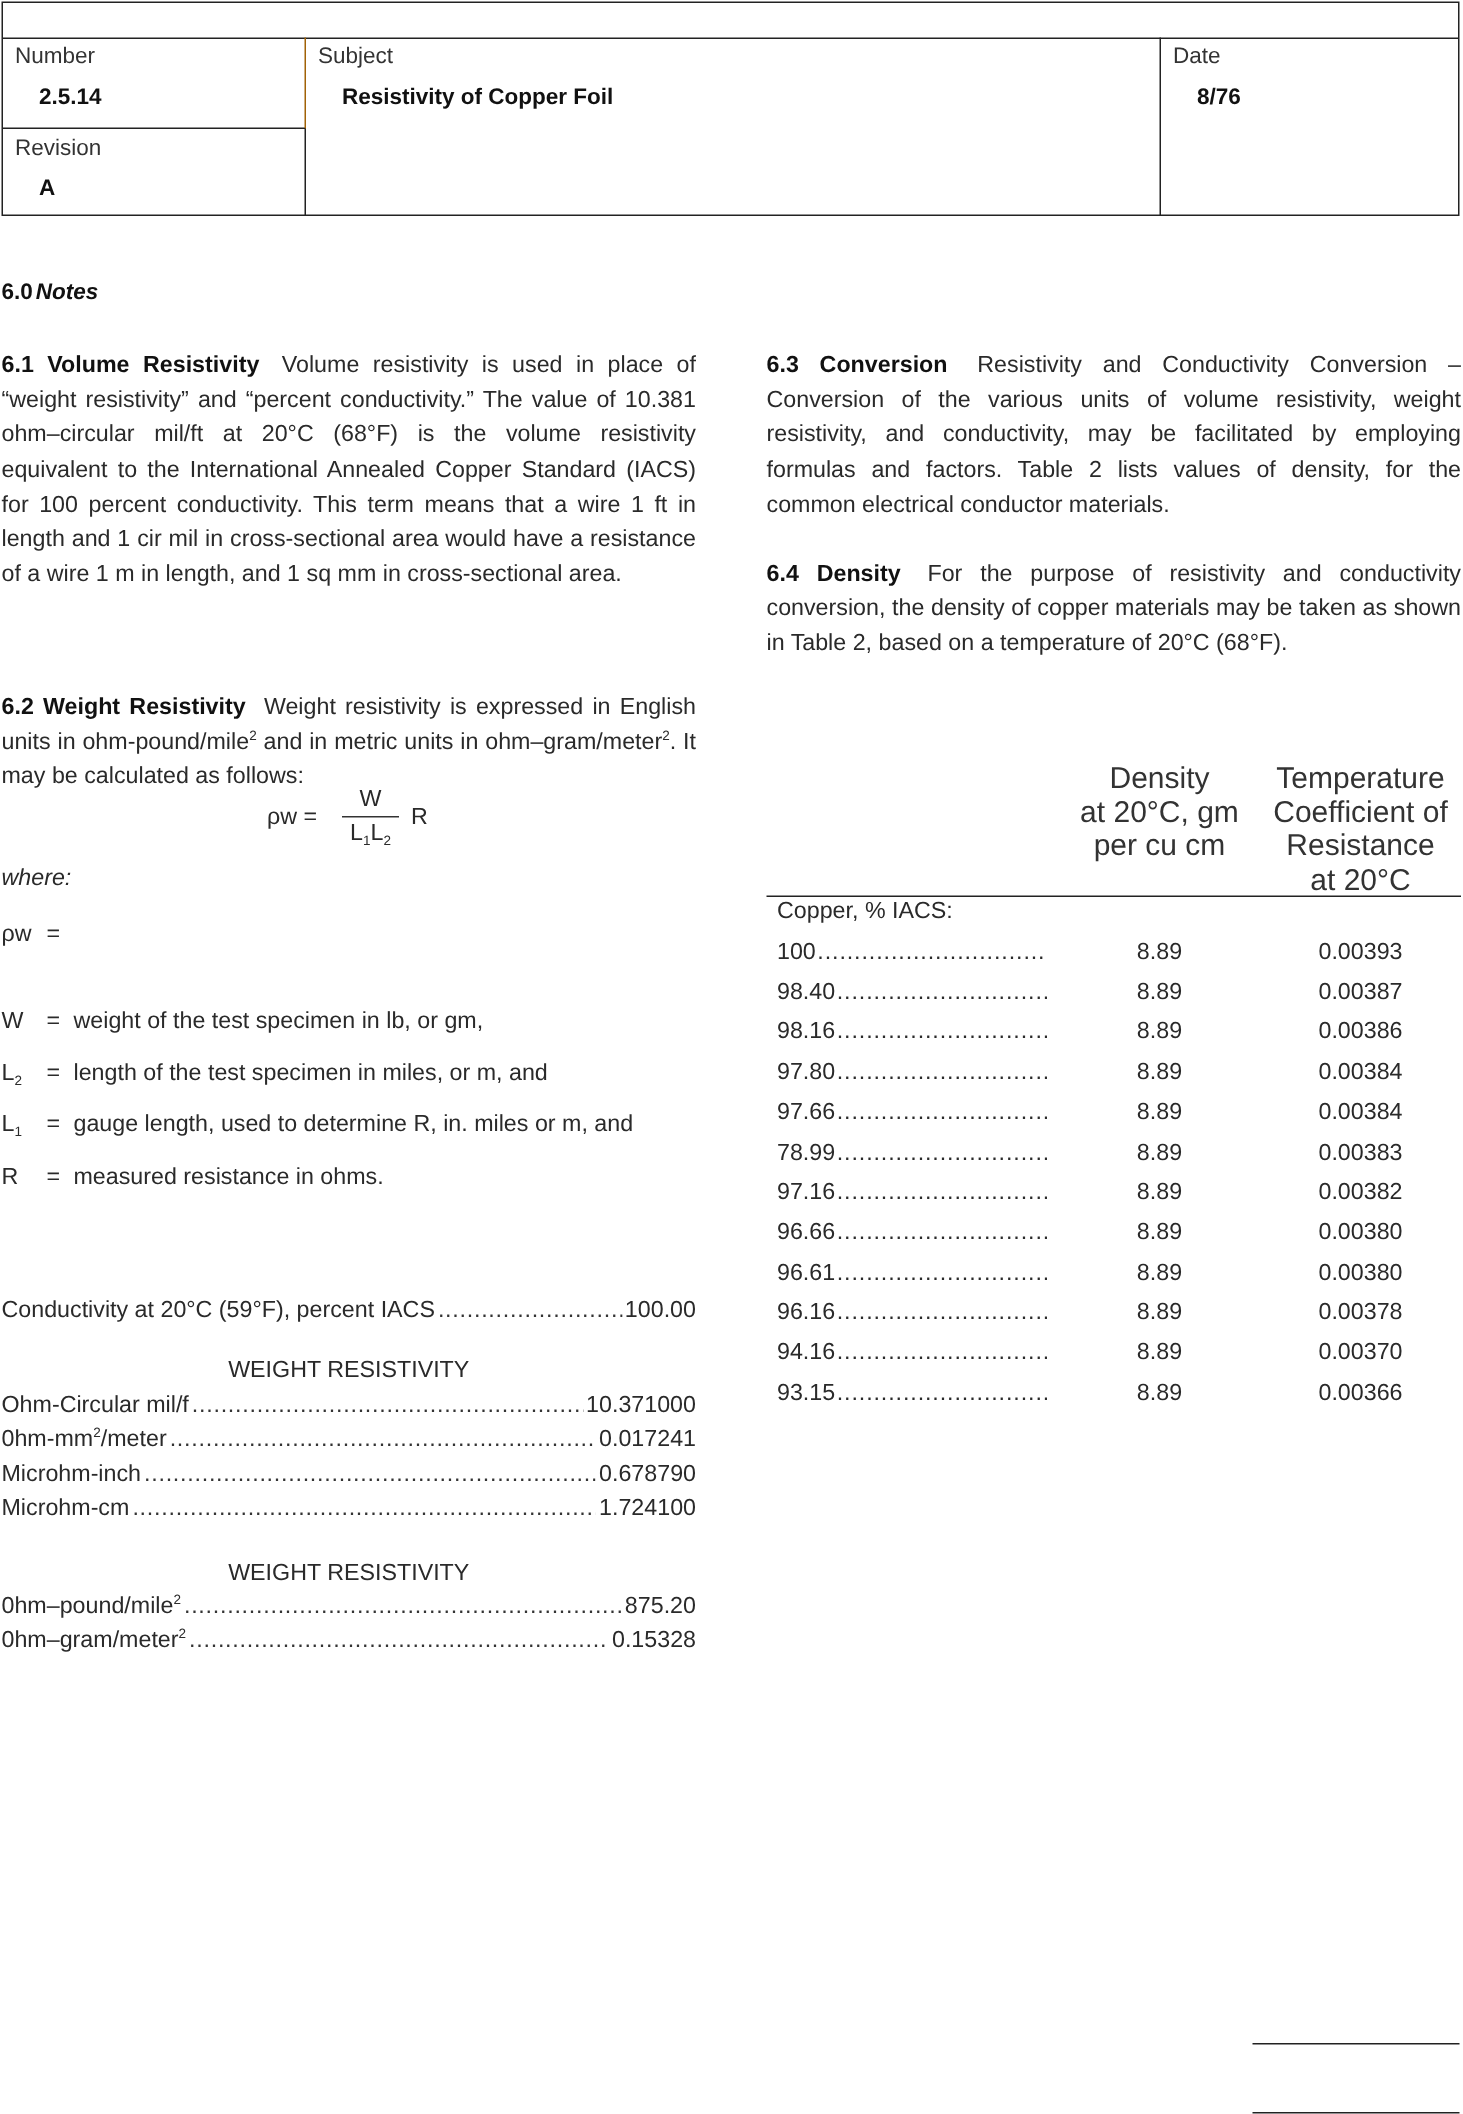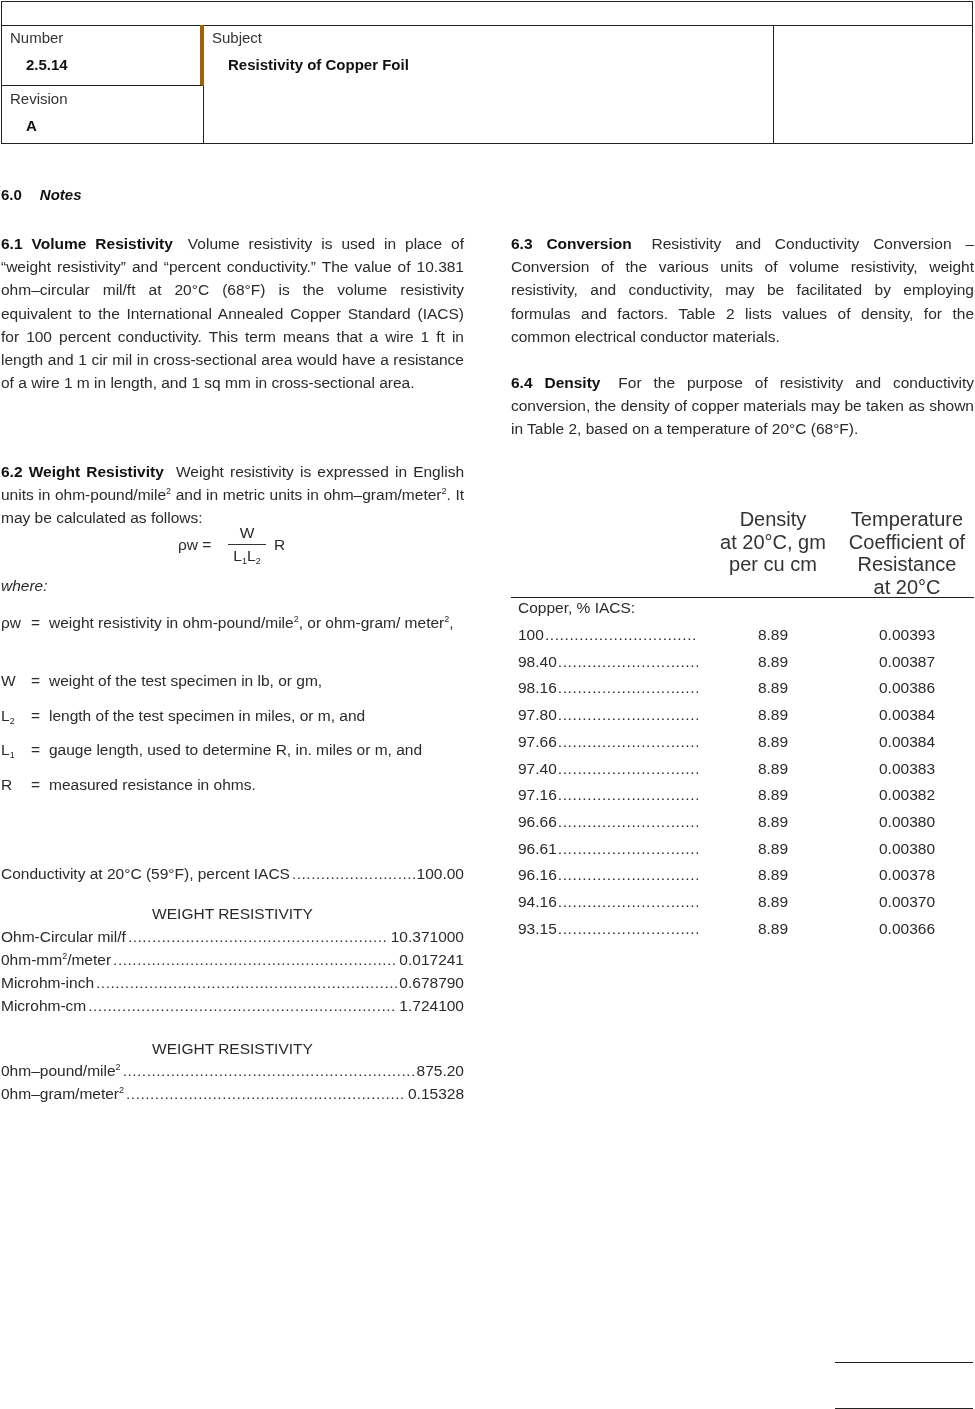--- a/index.html
+++ b/index.html
@@ -6,29 +6,29 @@
     body {
       width: 975px; height: 1409px; position: relative; overflow: hidden;
       font-family: "Liberation Sans", sans-serif; color: #2a2a2a;
     }
     .header-box {
       position: absolute; left: 1px; top: 1px; width: 972px; height: 143px;
       border: 1px solid #222; box-sizing: border-box;
     }
     .header-top { position: absolute; left: 0; top: 0; right: 0; height: 23px; border-bottom: 1px solid #222; }
     .cell { position: absolute; box-sizing: border-box; }
-    .cell-number { left: 0; top: 23px; width: 202px; height: 61px; border-right: 4px solid #a16207; border-bottom: 1px solid #222; }
+    .cell-number { left: 0; top: 23px; width: 202px; height: 61px; border-right: 1px solid #a16207; border-bottom: 1px solid #222; }
     .cell-revision { left: 0; top: 84px; width: 202px; height: 58px; border-right: 1px solid #222; }
     .cell-subject { left: 202px; top: 23px; width: 570px; height: 119px; border-right: 1px solid #222; }
     .cell-date { left: 772px; top: 23px; width: 198px; height: 119px; }
     .cell-label { position: absolute; left: 8px; top: 4px; font-size: 15px; color: #333; }
     .cell-value { position: absolute; left: 24px; top: 31px; font-size: 15px; font-weight: bold; color: #111; }
 
     .section-title { position: absolute; left: 1px; top: 186px; font-size: 15px; font-weight: bold; color: #111; }
-    .section-title em { font-style: italic; margin-left: 18px; }
+    .section-title em { font-style: italic; margin-left: 2px; }
 
     .col { position: absolute; font-size: 15.5px; line-height: 23.2px; text-align: justify; color: #2a2a2a; }
     .col-left { left: 1px; width: 463px; }
     .col-right { left: 511px; width: 463px; }
     .para-head { font-weight: bold; color: #111; margin-right: 6px; }
     sup { font-size: 9px; vertical-align: 6px; line-height: 0; }
     sub { font-size: 9px; vertical-align: -3px; line-height: 0; }
 
     .formula { position: absolute; left: 178px; top: 524px; width: 200px; height: 46px; font-size: 15.5px; }
     .formula .lhs { position: absolute; left: 0; top: 12px; }
@@ -72,20 +72,24 @@
     <span class="cell-value">2.5.14</span>
   </div>
   <div class="cell cell-revision">
     <span class="cell-label">Revision</span>
     <span class="cell-value">A</span>
   </div>
   <div class="cell cell-subject">
     <span class="cell-label">Subject</span>
     <span class="cell-value">Resistivity of Copper Foil</span>
   </div>
+  <div class="cell cell-date">
+    <span class="cell-label">Date</span>
+    <span class="cell-value">8/76</span>
+  </div>
 </div>
 
 <div class="section-title">
   <span>6.0</span><em>Notes</em>
 </div>
 
 <div class="col col-left" style="top:232px;">
   <span class="para-head">6.1 Volume Resistivity</span>
   <span>Volume resistivity is used in place of “weight resistivity” and “percent conductivity.” The value of 10.381 ohm–circular mil/ft at 20°C (68°F) is the volume resistivity equivalent to the International Annealed Copper Standard (IACS) for 100 percent conductivity. This term means that a wire 1 ft in length and 1 cir mil in cross-sectional area would have a resistance of a wire 1 m in length, and 1 sq mm in cross-sectional area.</span>
 </div>
@@ -103,21 +107,20 @@
     <span><span>L</span><sub>1</sub><span>L</span><sub>2</sub></span>
   </span>
   <span class="rhs">R</span>
 </div>
 
 <div class="where">where:</div>
 
 <div class="def" style="top:611px;">
   <span class="sym">ρw</span>
   <span class="eq">=</span>
-  <span class="txt"><span>weight resistivity in ohm-pound/mile</span><sup>2</sup><span>, or ohm-gram/ meter</span><sup>2</sup><span>,</span></span>
 </div>
 <div class="def" style="top:669px;">
   <span class="sym">W</span>
   <span class="eq">=</span>
   <span class="txt">weight of the test specimen in lb, or gm,</span>
 </div>
 <div class="def" style="top:704px;">
   <span class="sym"><span>L</span><sub>2</sub></span>
   <span class="eq">=</span>
   <span class="txt">length of the test specimen in miles, or m, and</span>
@@ -233,21 +236,21 @@
     <div class="trow" style="top: 732.8px;">
       <span class="c1">
         <span>97.66</span>
         <span class="dots"></span>
       </span>
       <span class="c2">8.89</span>
       <span class="c3">0.00384</span>
     </div>
     <div class="trow" style="top: 759.5px;">
       <span class="c1">
-        <span>97.40</span>
+        <span>78.99</span>
         <span class="dots"></span>
       </span>
       <span class="c2">8.89</span>
       <span class="c3">0.00383</span>
     </div>
     <div class="trow" style="top: 786.2px;">
       <span class="c1">
         <span>97.16</span>
         <span class="dots"></span>
       </span>

